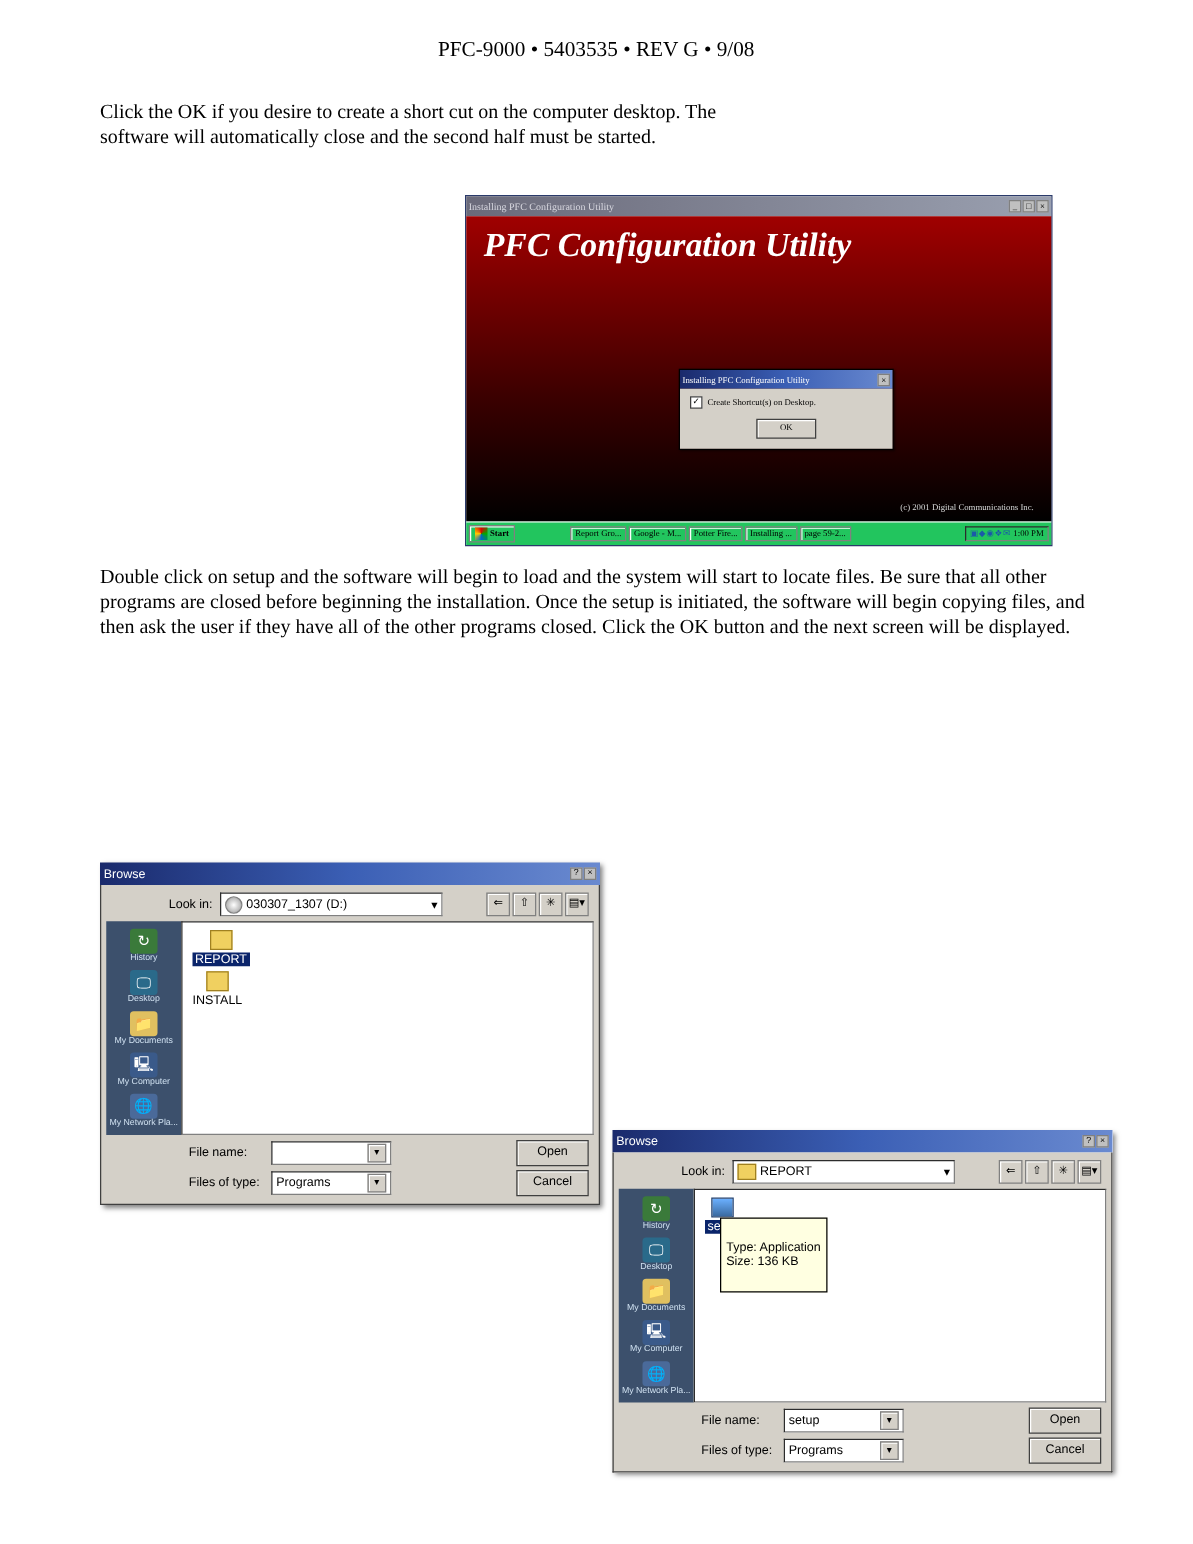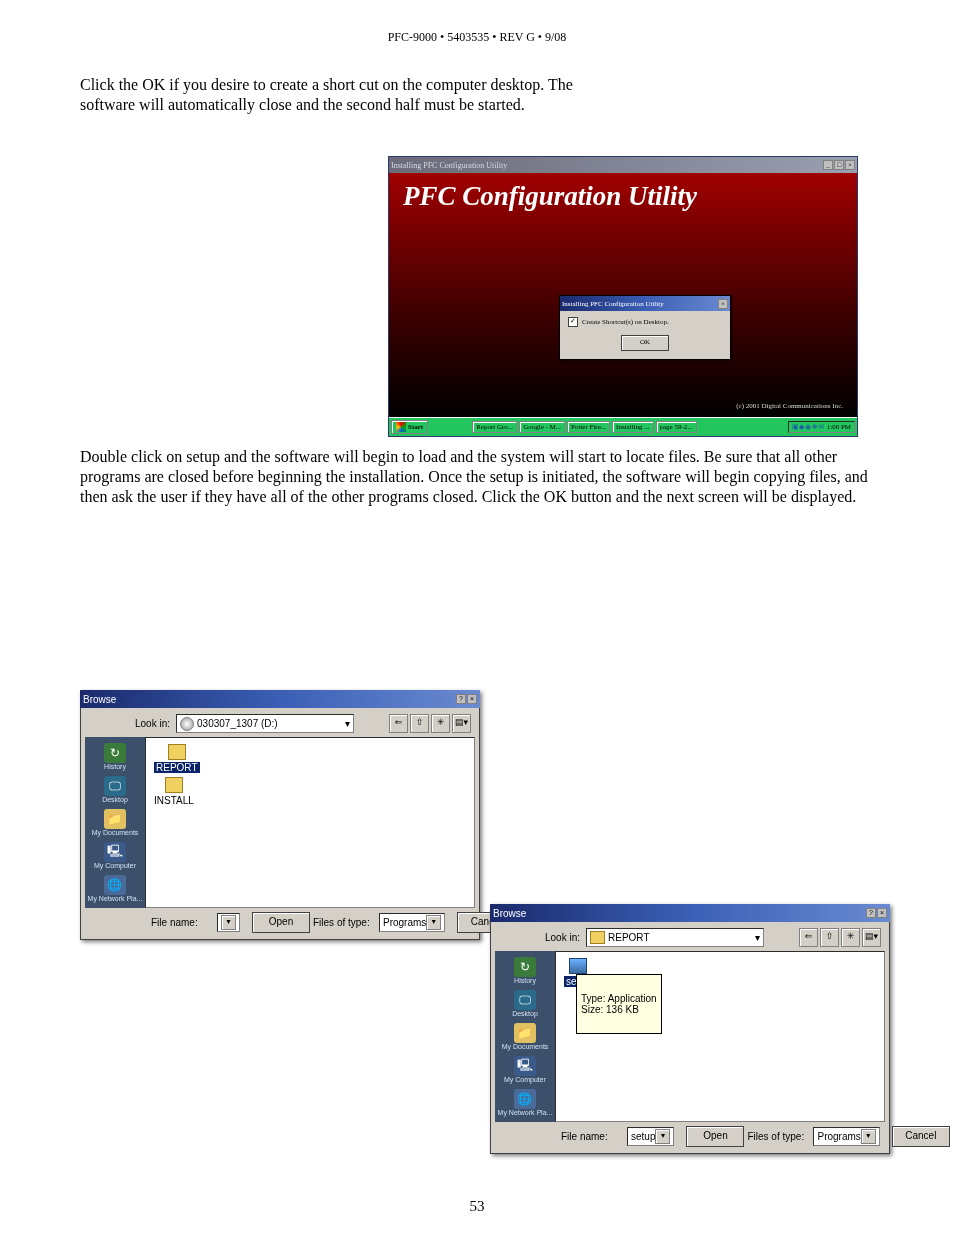--- a/index.html
+++ b/index.html
@@ -11,21 +11,21 @@
   }
   .page {
     width: 954px;
     height: 1235px;
     position: relative;
     box-sizing: border-box;
     padding: 30px 80px 0 80px;
   }
   .doc-header {
     text-align: center;
-    font-size: 12px;
+    font-size: 17px;
     margin-bottom: 30px;
   }
   .para {
     font-size: 16px;
     line-height: 1.25;
     margin: 0 0 12px 0;
   }
   .narrow {
     max-width: 520px;
   }
@@ -34,21 +34,21 @@
     bottom: 20px;
     left: 0;
     right: 0;
     text-align: center;
     font-size: 15px;
   }
 
   
   .shot1 {
     position: absolute;
-    left: 388px;
+    left: 372px;
     top: 156px;
     width: 470px;
   }
   .win-chrome {
     border: 1px solid #2a3a6a;
   }
   .titlebar {
     display: flex;
     align-items: center;
     justify-content: space-between;
@@ -303,20 +303,21 @@
     top: 22px;
     left: 20px;
     background: #ffffe1;
     border: 1px solid #000;
     font-size: 10px;
     padding: 18px 4px;
     white-space: nowrap;
   }
   .bottom-rows {
     display: flex;
+    flex-direction: column;
     gap: 3px;
     padding: 4px 4px 2px 66px;
   }
   .brow {
     display: flex;
     align-items: center;
     gap: 6px;
     font-size: 10px;
   }
   .brow .lbl { width: 60px; }
@@ -581,14 +582,13 @@
               <span>Programs</span>
               <span class="dd">▾</span>
             </span>
           <span style="flex:1"></span>
           <span class="btn">Cancel</span>
         </div>
       </div>
     </div>
   </div>
 
-  <div class="page-num">53</div>
 </div>
 
 </body></html>

